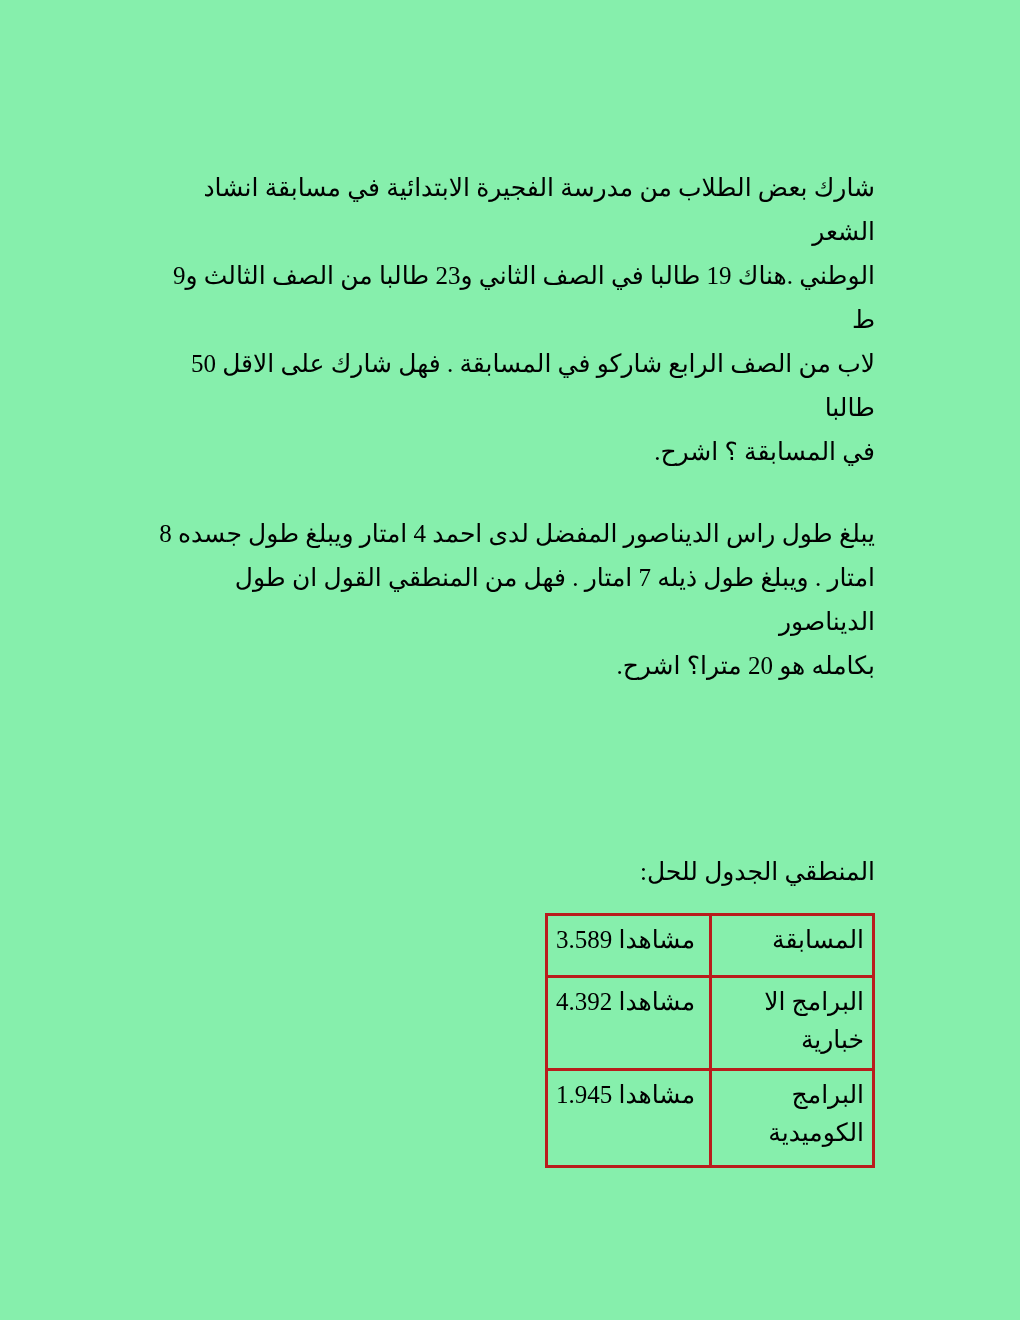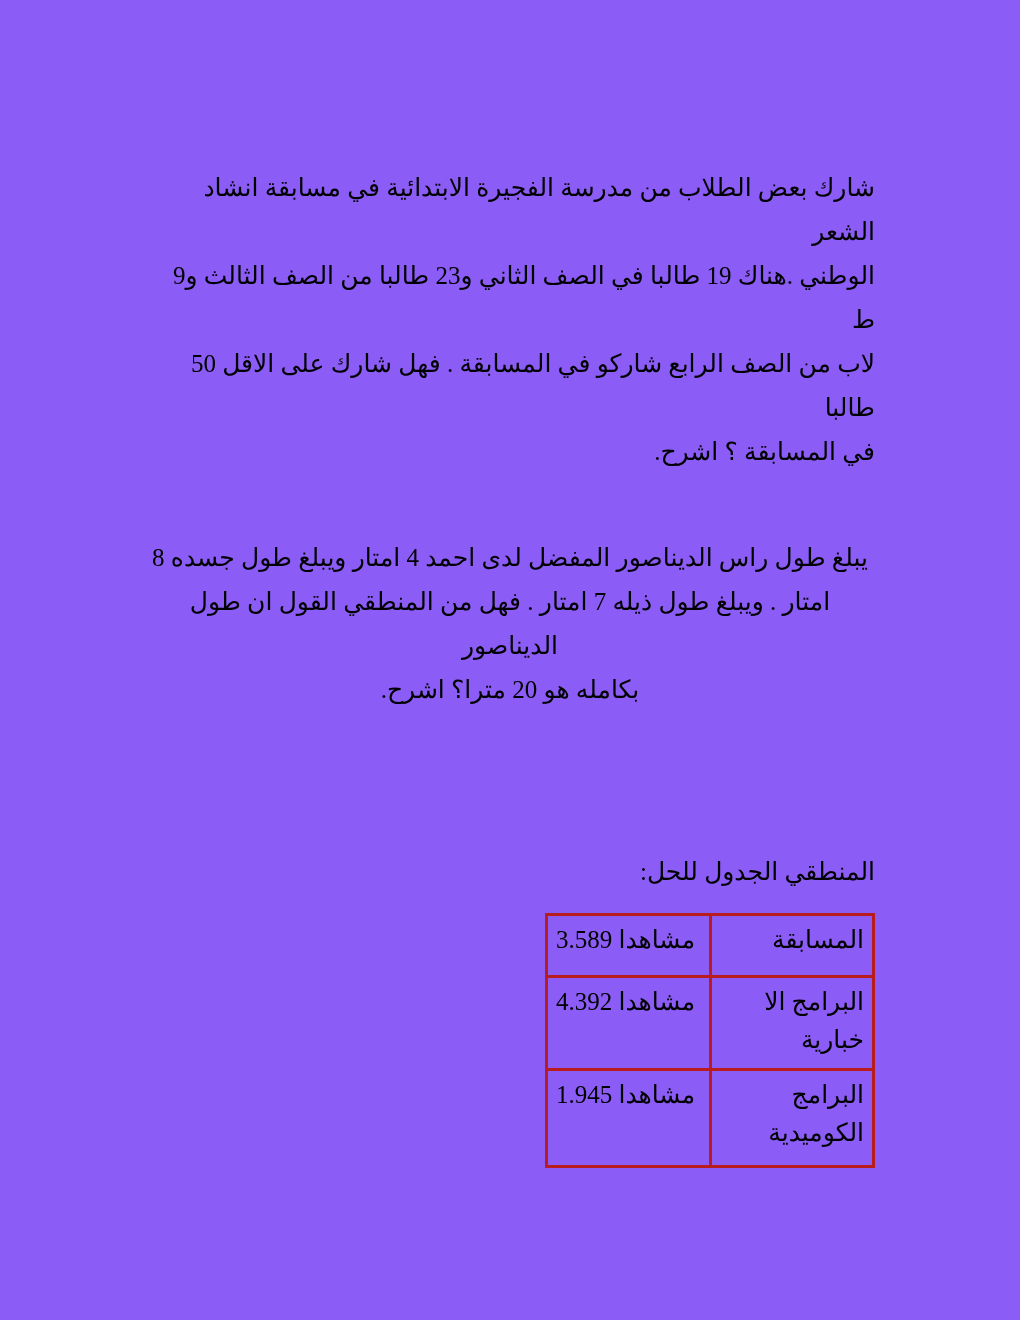--- a/index.html
+++ b/index.html
@@ -5,40 +5,40 @@
     * { box-sizing: border-box; margin: 0; padding: 0; }
 
     html, body {
       background: #ffffff;
     }
 
     .page {
       position: relative;
       width: 1020px;
       height: 1320px;
-      background: #8b5cf6;
+      background: #86efac;
       color: #000000;
       font-family: "Liberation Serif", "DejaVu Serif", serif;
       overflow: hidden;
     }
 
     .rtl-paragraph {
       position: absolute;
       left: 145px;
       right: 145px;
       direction: rtl;
       text-align: right;
       font-size: 25px;
       line-height: 44px;
       white-space: pre-line;
       color: #000000;
     }
 
     .paragraph-1 { top: 166px; }
-    .paragraph-2 { top: 536px; text-align: center; }
+    .paragraph-2 { top: 512px; }
 
     .table-heading {
       position: absolute;
       right: 145px;
       top: 852px;
       direction: rtl;
       text-align: right;
       font-size: 25px;
       line-height: 40px;
       color: #000000;

